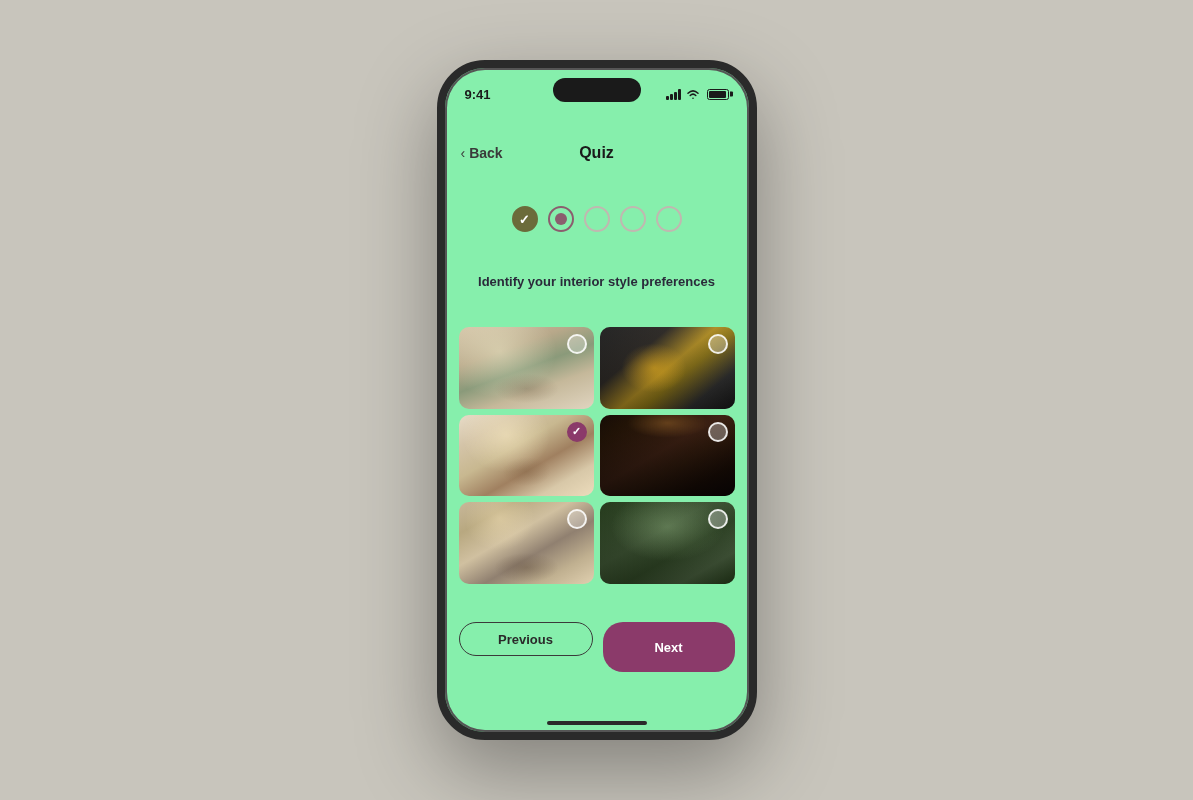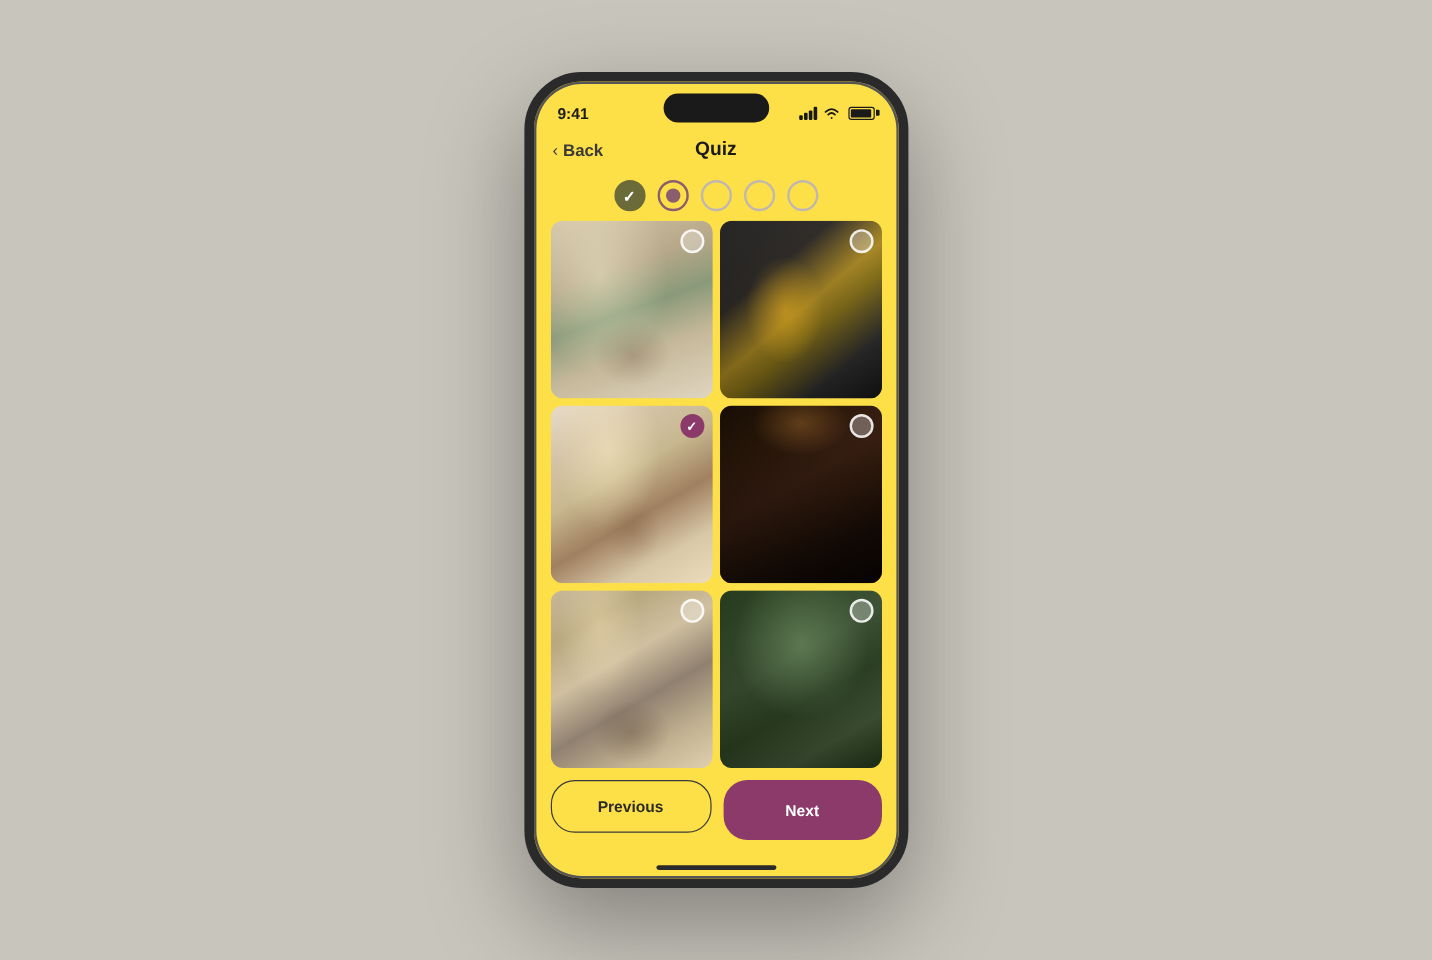--- a/index.html
+++ b/index.html
@@ -11,28 +11,29 @@
       display: flex;
       align-items: center;
       justify-content: center;
       font-family: -apple-system, BlinkMacSystemFont, 'Segoe UI', sans-serif;
       overflow: hidden;
     }
 
     .phone-outer {
       width: 320px;
       height: 680px;
-      background: #fde047;
+      background: #86efac;
       border-radius: 48px;
       border: 8px solid #2a2a2a;
       position: relative;
       box-shadow: 0 30px 80px rgba(0,0,0,0.35), inset 0 0 0 2px #555;
       overflow: hidden;
       display: flex;
       flex-direction: column;
+      gap: 28px;
     }
 
     
     .dynamic-island {
       position: absolute;
       top: 10px;
       left: 50%;
       transform: translateX(-50%);
       width: 88px;
       height: 24px;
@@ -328,21 +329,21 @@
     
     .bottom-nav {
       display: flex;
       gap: 10px;
       padding: 10px 14px 14px;
       flex-shrink: 0;
     }
 
     .btn-previous {
       flex: 1;
-      height: 44px;
+      height: 34px;
       border-radius: 20px;
       border: 1.5px solid #3a3a3a;
       background: transparent;
       font-size: 13px;
       font-weight: 600;
       color: #2a2a2a;
       cursor: pointer;
     }
 
     .btn-next {
@@ -412,20 +413,21 @@
       <span class="step-check">✓</span>
     </div>
     <div class="step-indicator step-active">
       <div class="step-active-inner"></div>
     </div>
     <div class="step-indicator step-inactive"></div>
     <div class="step-indicator step-inactive"></div>
     <div class="step-indicator step-inactive"></div>
   </div>
 
+  <div class="question-text">Identify your interior style preferences</div>
 
   <div class="image-grid">
 
     <div class="image-card">
       <div class="image-card-inner img-1">
         <div class="img-overlay-1"></div>
       </div>
       <div class="selection-circle"></div>
     </div>
 

